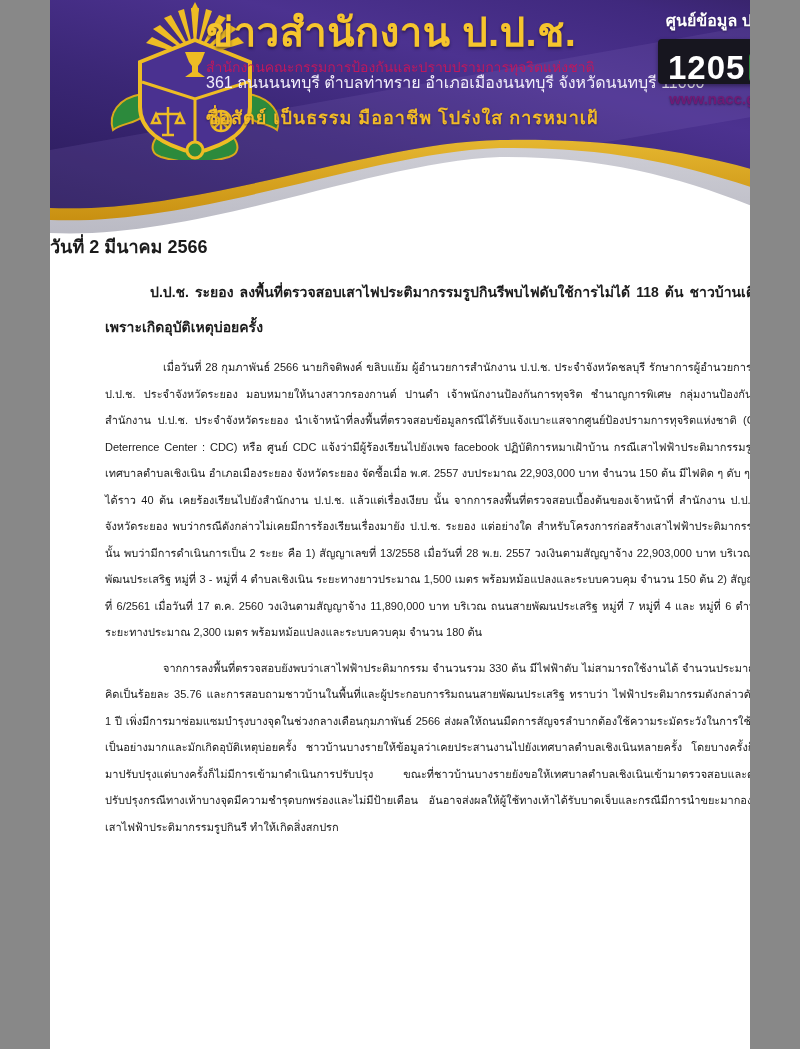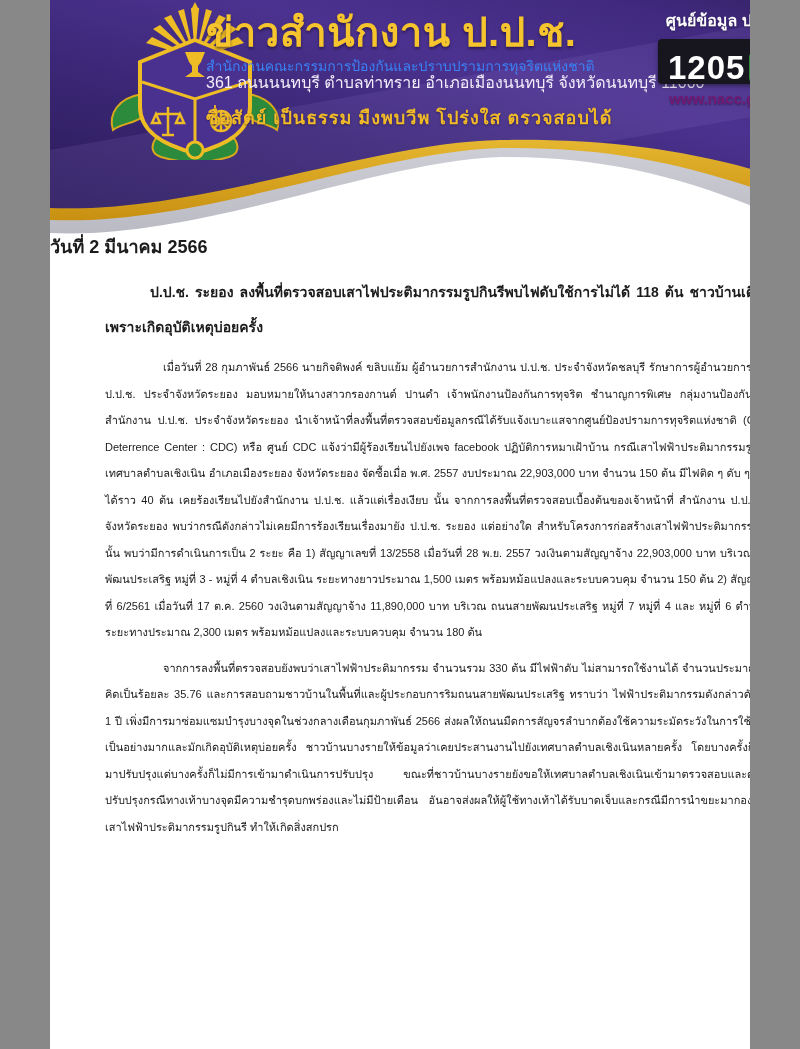--- a/index.html
+++ b/index.html
@@ -15,21 +15,21 @@
 
   
   .emblem { position:absolute; left:50px; top:2px; width:190px; height:158px; }
 
   
   .hdr-text { position:absolute; left:156px; top:12px; width:440px; color:#efeaf8; }
   .agency-title {
     font-size:40px; font-weight:bold; color:#f6c52d; white-space:nowrap;
     text-shadow:0 2px 3px rgba(20,10,40,.55); letter-spacing:.5px; line-height:1.0;
   }
-  .agency-sub { margin-top:7px; font-size:14px; line-height:16px; color:#3b82f6; white-space:nowrap;font-family:Liberation Mono, monospace; }
+  .agency-sub { margin-top:7px; font-size:14px; line-height:16px; color:#be185d; white-space:nowrap; }
   .agency-addr { font-size:16px; line-height:16px; color:#f2eefb; white-space:nowrap; }
   .agency-motto {
     margin-top:12px; font-size:18px; font-weight:bold; color:#f1ba28;
     white-space:nowrap; letter-spacing:1px; text-shadow:0 1px 2px rgba(20,10,40,.5);
   }
 
   
   .hotline { position:absolute; left:608px; top:8px; width:136px; text-align:center; }
   .hotline-label { font-size:16px; font-weight:bold; color:#ffffff; white-space:nowrap; text-shadow:0 1px 2px rgba(20,10,40,.5); }
   .hotline-box {
@@ -129,21 +129,21 @@
       <path d="M121 109 V129 M111 119 H131 M114 112 L128 126 M128 112 L114 126"></path>
     </g>
 
     <circle cx="95" cy="148" r="8" fill="#2c8a3c" stroke="#eebc24" stroke-width="3"></circle>
   </svg>
 
   <div class="hdr-text">
     <div class="agency-title">ข่าวสำนักงาน ป.ป.ช.</div>
     <div class="agency-sub">สำนักงานคณะกรรมการป้องกันและปราบปรามการทุจริตแห่งชาติ</div>
     <div class="agency-addr">361 ถนนนนทบุรี ตำบลท่าทราย อำเภอเมืองนนทบุรี จังหวัดนนทบุรี 11000</div>
-    <div class="agency-motto">ซื่อสัตย์ เป็นธรรม มืงพบวีพ โปร่งใส ตรวจสอบได้</div>
+    <div class="agency-motto">ซื่อสัตย์ เป็นธรรม มืออาชีพ โปร่งใส การหมาเฝ้</div>
   </div>
 
   <div class="hotline">
     <div class="hotline-label">ศูนย์ข้อมูล ป.ป.ช.</div>
     <div class="hotline-box">
       <span class="hotline-number">1205</span>
       <span class="phone-chip">
         <svg width="22" height="22" viewBox="0 0 28 28" aria-hidden="true">
           <path d="M7 9.5 C7 9.5 8.6 6.8 11.4 8.3 C13.6 9.6 12.8 11.6 12.8 11.6 L11.8 13.4 C13.5 16.8 16.2 19.3 19.4 20.9 L21.3 19.7 C21.3 19.7 23.2 19.1 24.5 21.2 C26 23.7 23.4 25.3 23.4 25.3 C22 26.2 18.1 26.4 13.2 21.6 C8.3 16.8 6.2 11.1 7 9.5 Z" fill="#ffffff"></path>
         </svg>

